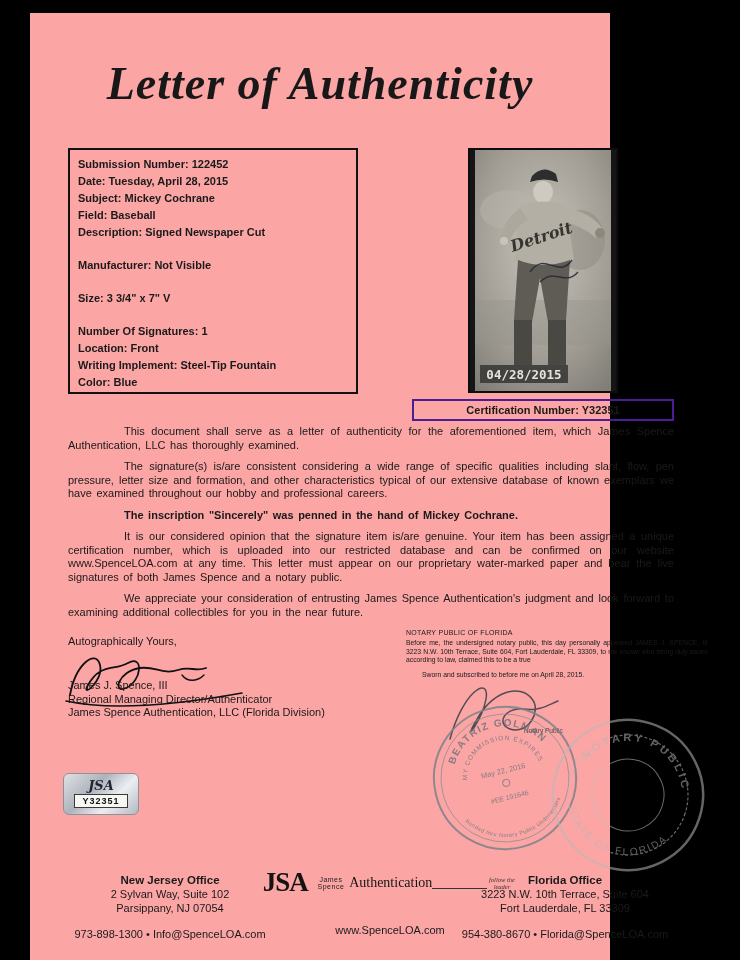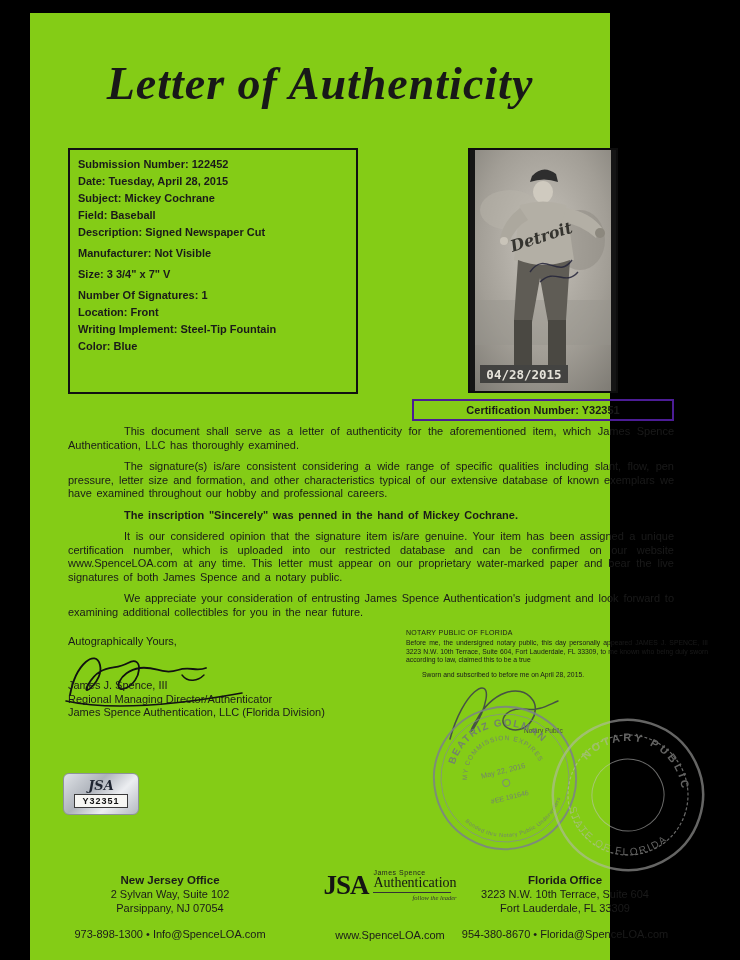--- a/index.html
+++ b/index.html
@@ -1,33 +1,33 @@
 <!DOCTYPE html>
 <html><head>
 <meta charset="utf-8">
 <style>
   html,body{margin:0;padding:0;}
   body{
     width:740px;height:960px;position:relative;background:#000;
     font-family:"Liberation Sans", sans-serif;color:#1a1a1a;overflow:hidden;
   }
-  .page{position:absolute;left:30px;top:13px;width:580px;height:947px;background:#84cc16;}
+  .page{position:absolute;left:30px;top:13px;width:580px;height:947px;background:#fca5a5;}
 
   .title{
     position:absolute;top:44px;left:0;width:100%;text-align:center;
     font-family:"Liberation Serif", serif;font-style:italic;font-weight:bold;
     font-size:46px;color:#181818;letter-spacing:1px;
   }
 
   .details-box{
     position:absolute;left:38px;top:135px;width:290px;height:246px;
     border:2px solid #111;box-sizing:border-box;padding:6px 8px;
     font-size:11px;line-height:17px;
   }
-  .kv-group + .kv-group{margin-top:4px;}
+  .kv-group + .kv-group{margin-top:16px;}
   .kv-label{font-weight:bold;}
   .kv-value{font-weight:bold;}
 
   .photo-frame{
     position:absolute;left:438px;top:135px;width:150px;height:245px;
     border:2px solid #0d0d0d;box-sizing:border-box;background:#8f8c85;
   }
 
   .cert-box{
     position:absolute;left:382px;top:386px;width:262px;height:22px;
@@ -76,21 +76,21 @@
   .footer-right{left:410px;top:860px;width:250px;}
   .footer-title{font-weight:bold;font-size:11.5px;}
   .footer-contact{margin-top:12px;}
 
   .footer-center{position:absolute;left:270px;top:856px;width:180px;text-align:center;}
   .logo-row{display:flex;align-items:center;justify-content:center;gap:5px;}
   .logo-jsa{
     font-family:"Liberation Serif", serif;font-weight:bold;font-size:27px;
     letter-spacing:-1px;color:#141414;line-height:27px;
   }
-  .logo-side{display:flex;flex-direction:column;align-items:flex-start;}
+  .logo-side{display:flex;flex-direction:row;align-items:flex-end;}
   .logo-side-top{font-size:7px;letter-spacing:.5px;color:#222;}
   .logo-side-name{font-family:"Liberation Serif", serif;font-size:14px;color:#141414;line-height:14px;}
   .logo-rule{width:78px;height:1px;background:#333;margin:2px 0 1px 0;}
   .logo-tagline{font-family:"Liberation Serif", serif;font-style:italic;font-size:6.5px;color:#333;align-self:flex-end;}
   .footer-site{margin-top:28px;font-size:11px;}
 </style>
 </head>
 <body>
 
 <div class="page">

